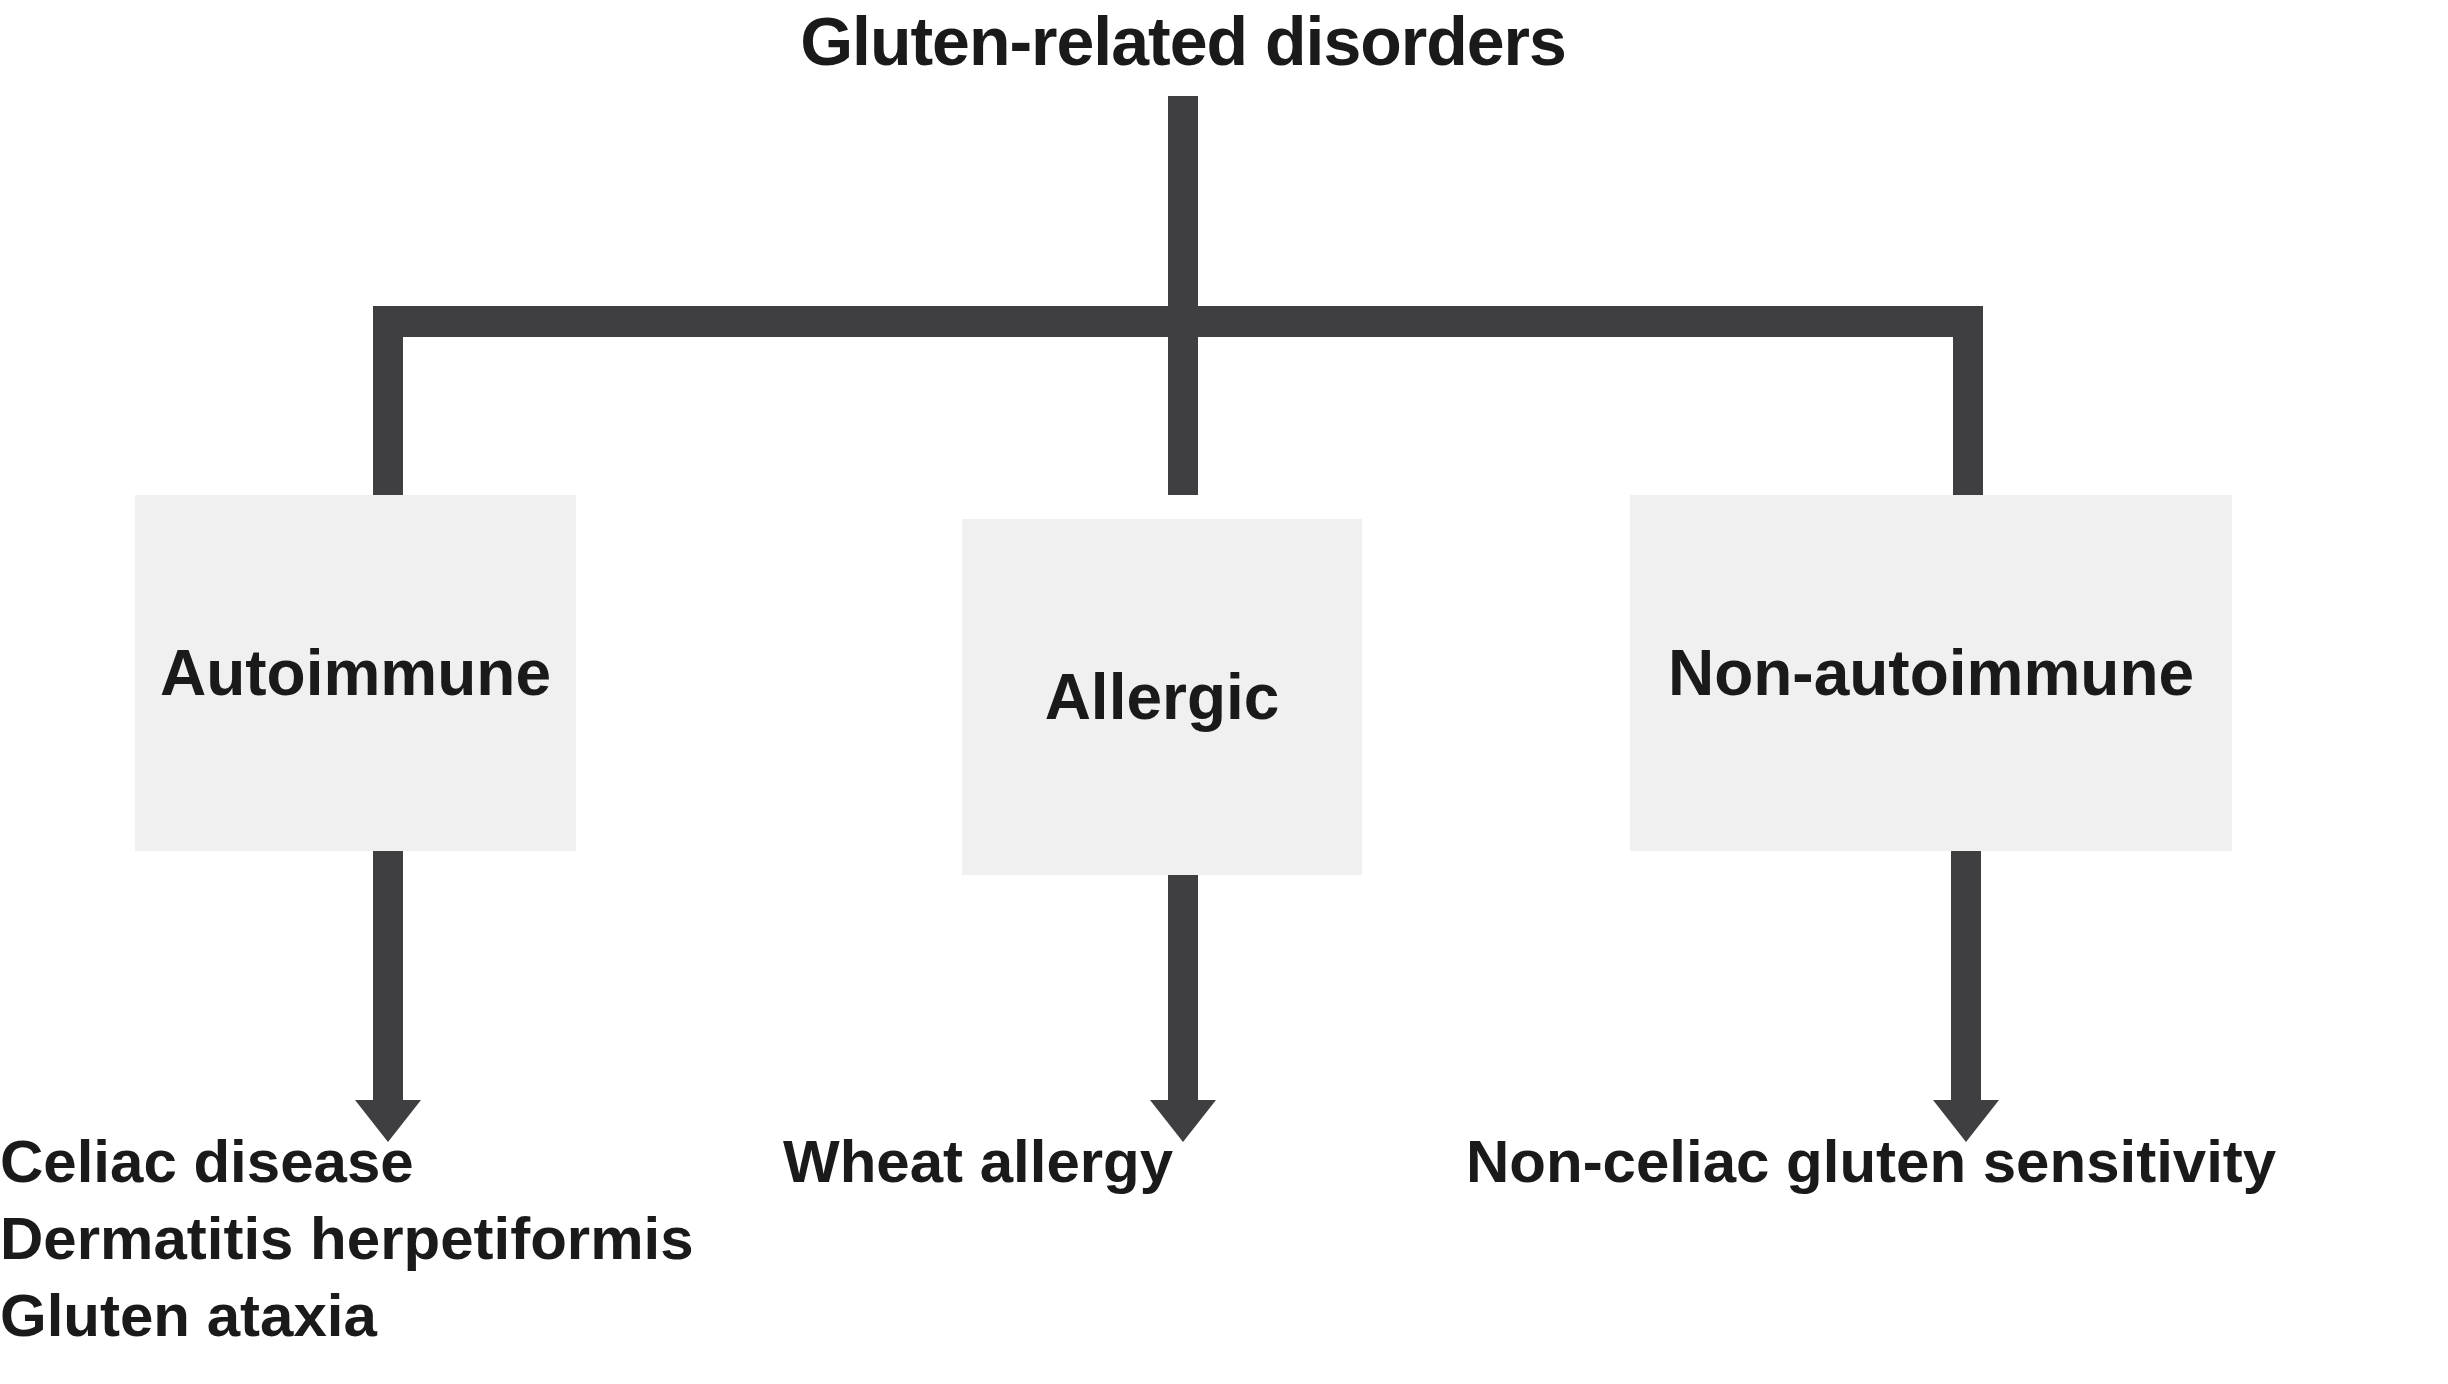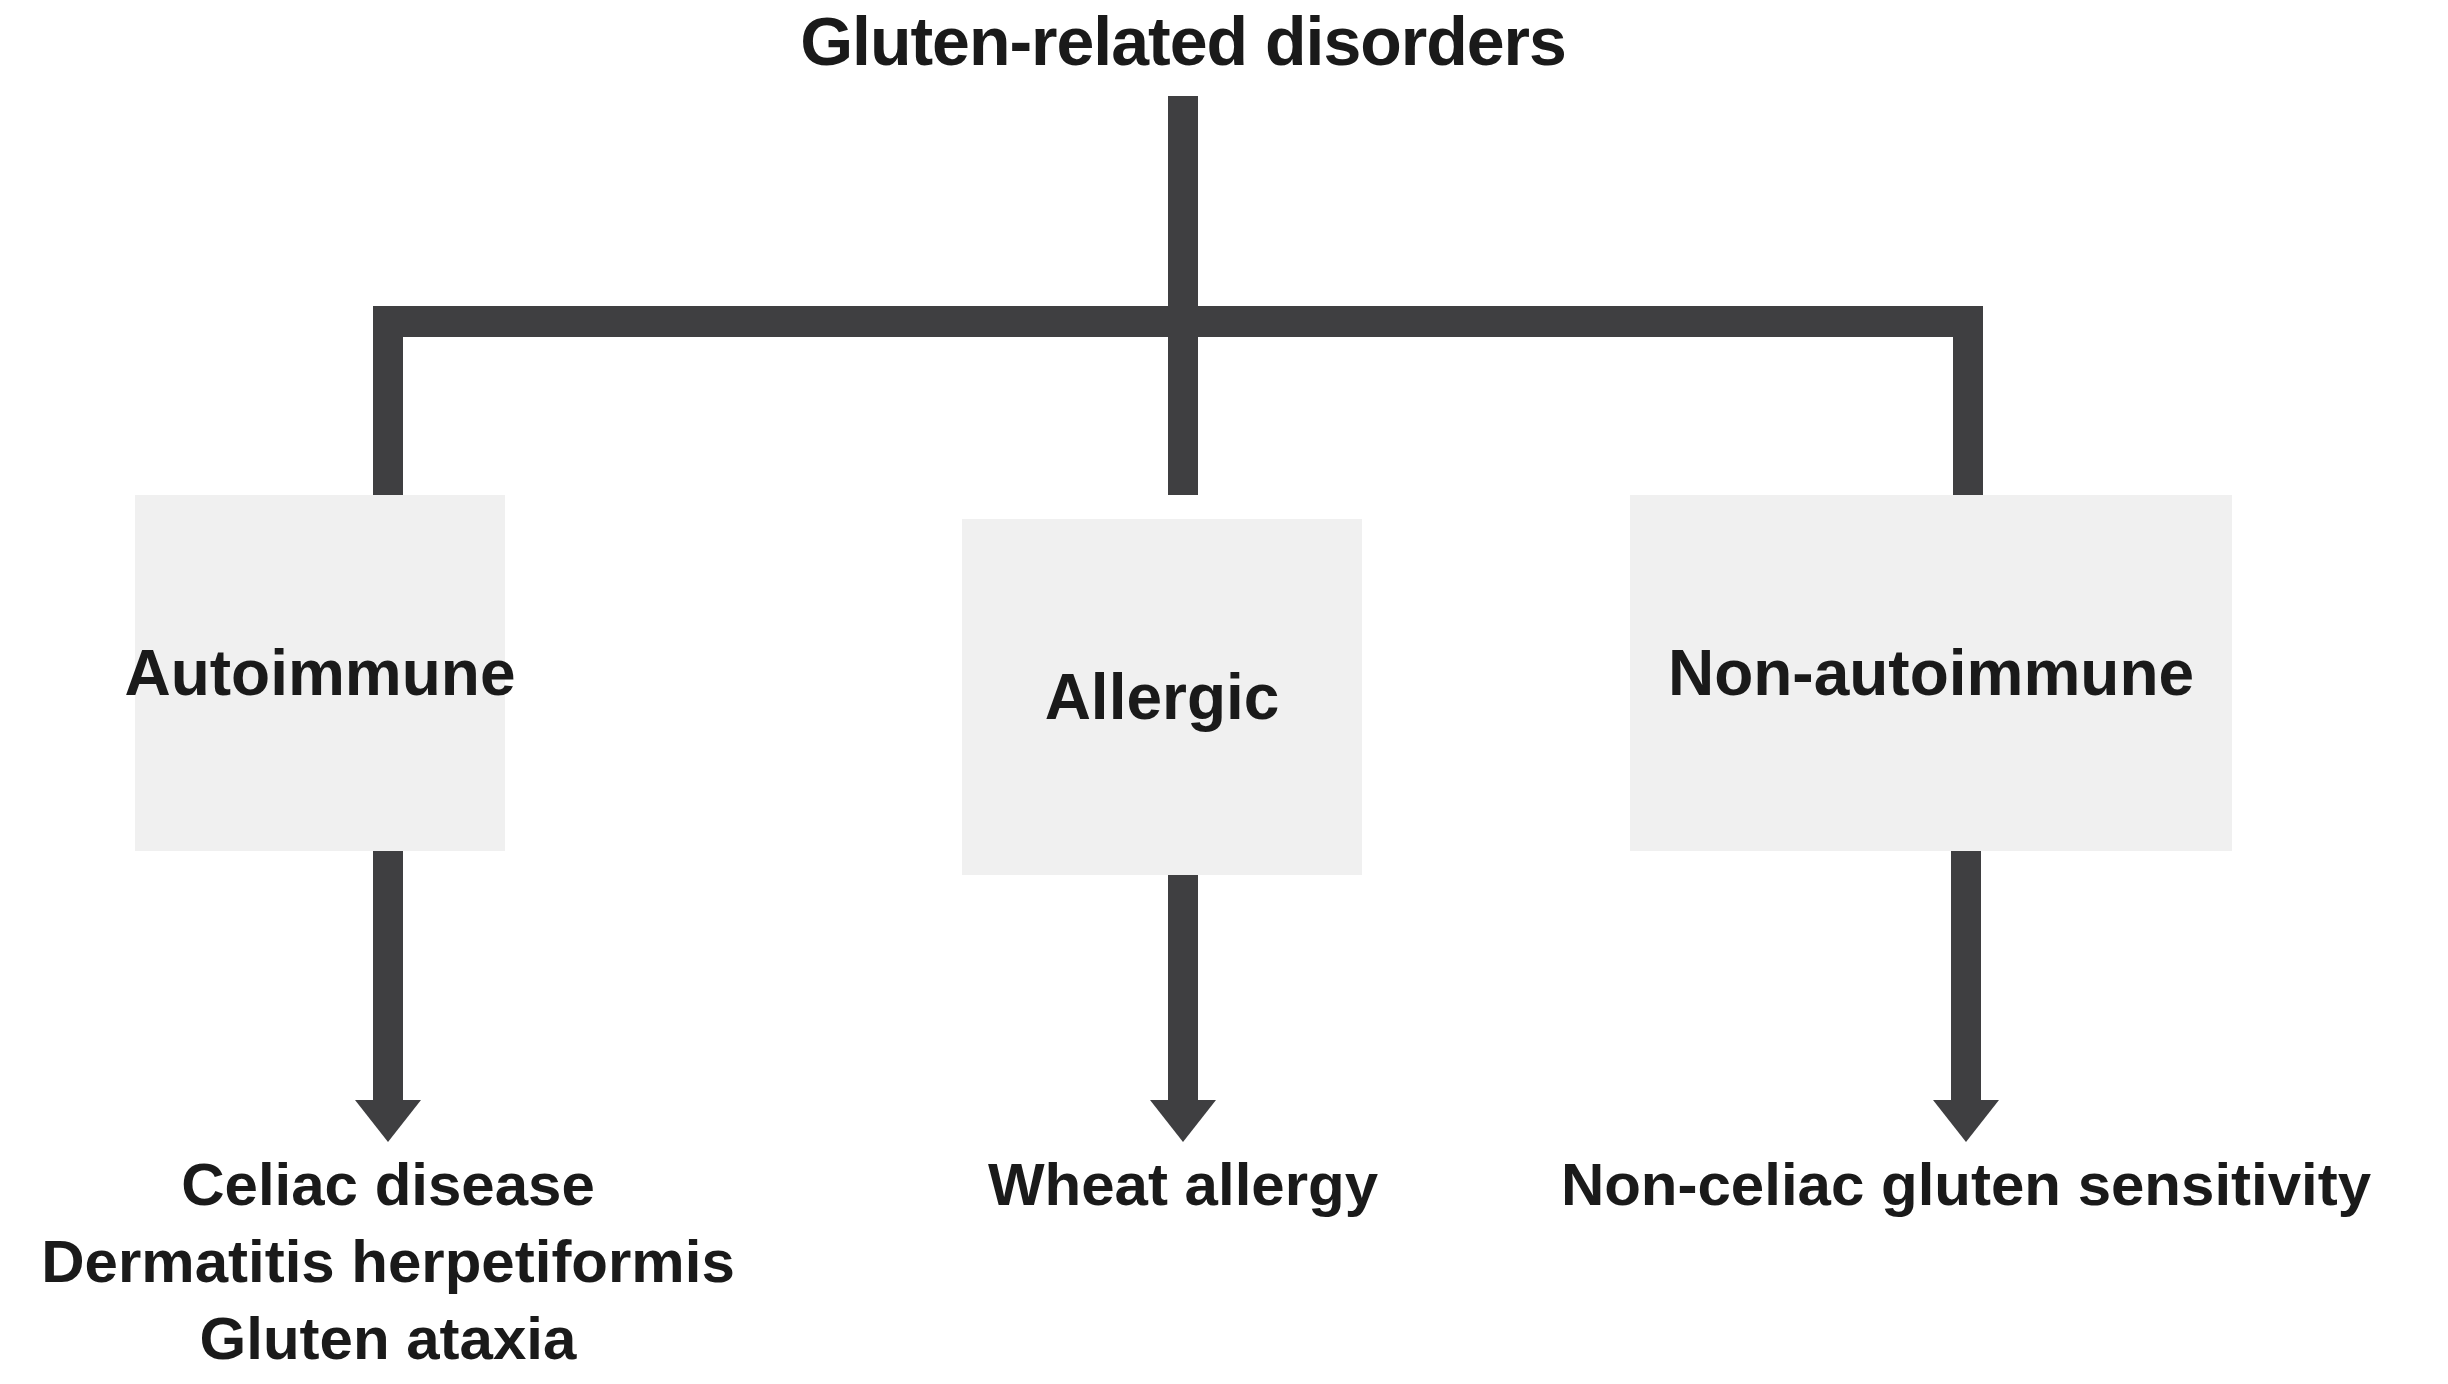--- a/index.html
+++ b/index.html
@@ -23,27 +23,27 @@
     letter-spacing:-1px;white-space:nowrap;
   }
   .connector-layer{position:absolute;left:0;top:0;width:2448px;height:1384px;}
   .node-box{
     position:absolute;top:495px;height:356px;
     background:var(--box-fill);
     display:flex;flex-direction:column;align-items:center;justify-content:center;
     color:var(--text);font-weight:bold;font-size:64px;line-height:80px;
     text-align:center;white-space:nowrap;
   }
-  .node-box.left{left:135px;width:370px;}
+  .node-box.left{left:135px;width:441px;}
   .node-box.middle{left:962px;width:400px;margin-top:24px;}
   .node-box.right{left:1630px;width:602px;}
   .outcome-block{
-    position:absolute;top:1146px;
+    position:absolute;top:1123px;
     color:var(--text);font-weight:bold;font-size:60px;line-height:77px;
-    text-align:center;white-space:nowrap;
+    text-align:left;white-space:nowrap;
   }
   .outcome-block.left{left:0px;width:776px;}
   .outcome-block.middle{left:783px;width:800px;}
   .outcome-block.right{left:1466px;width:1000px;}
 </style>
 </head>
 <body>
 
 <div class="canvas">
 

